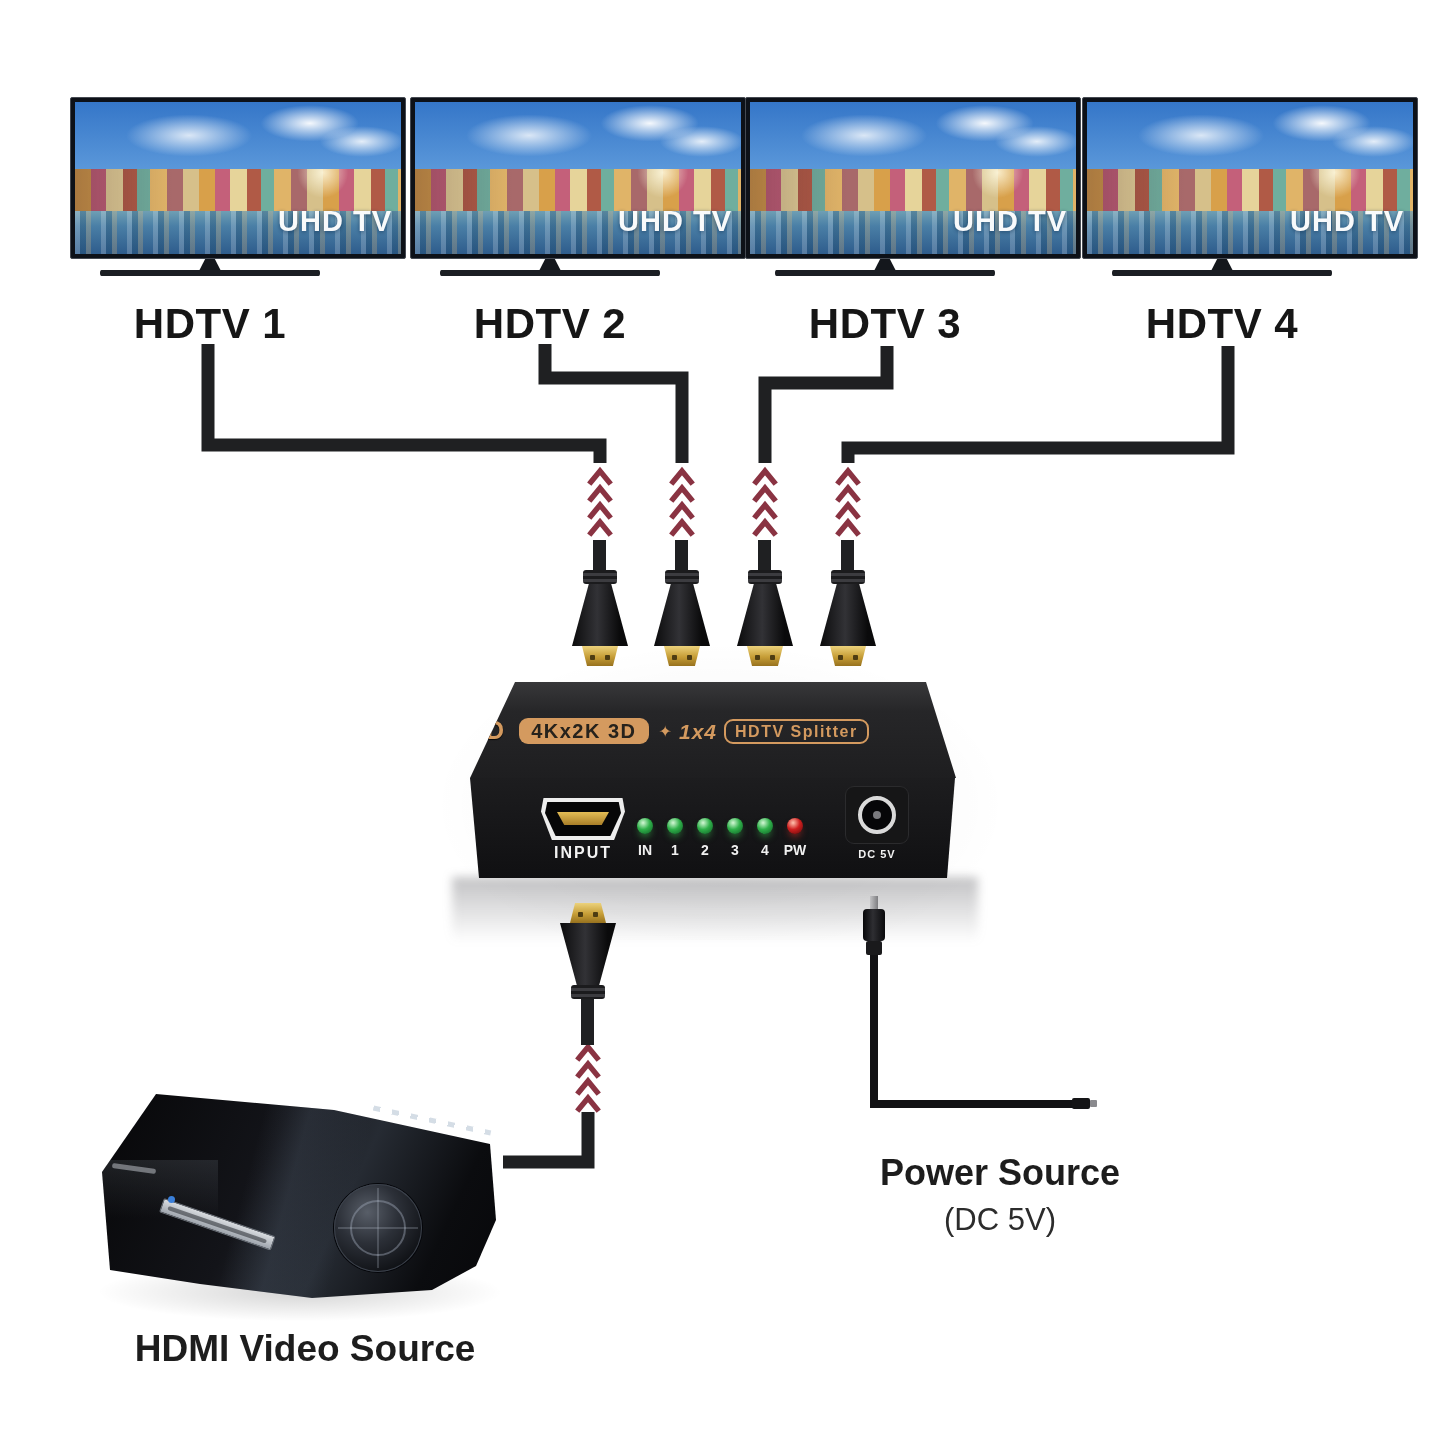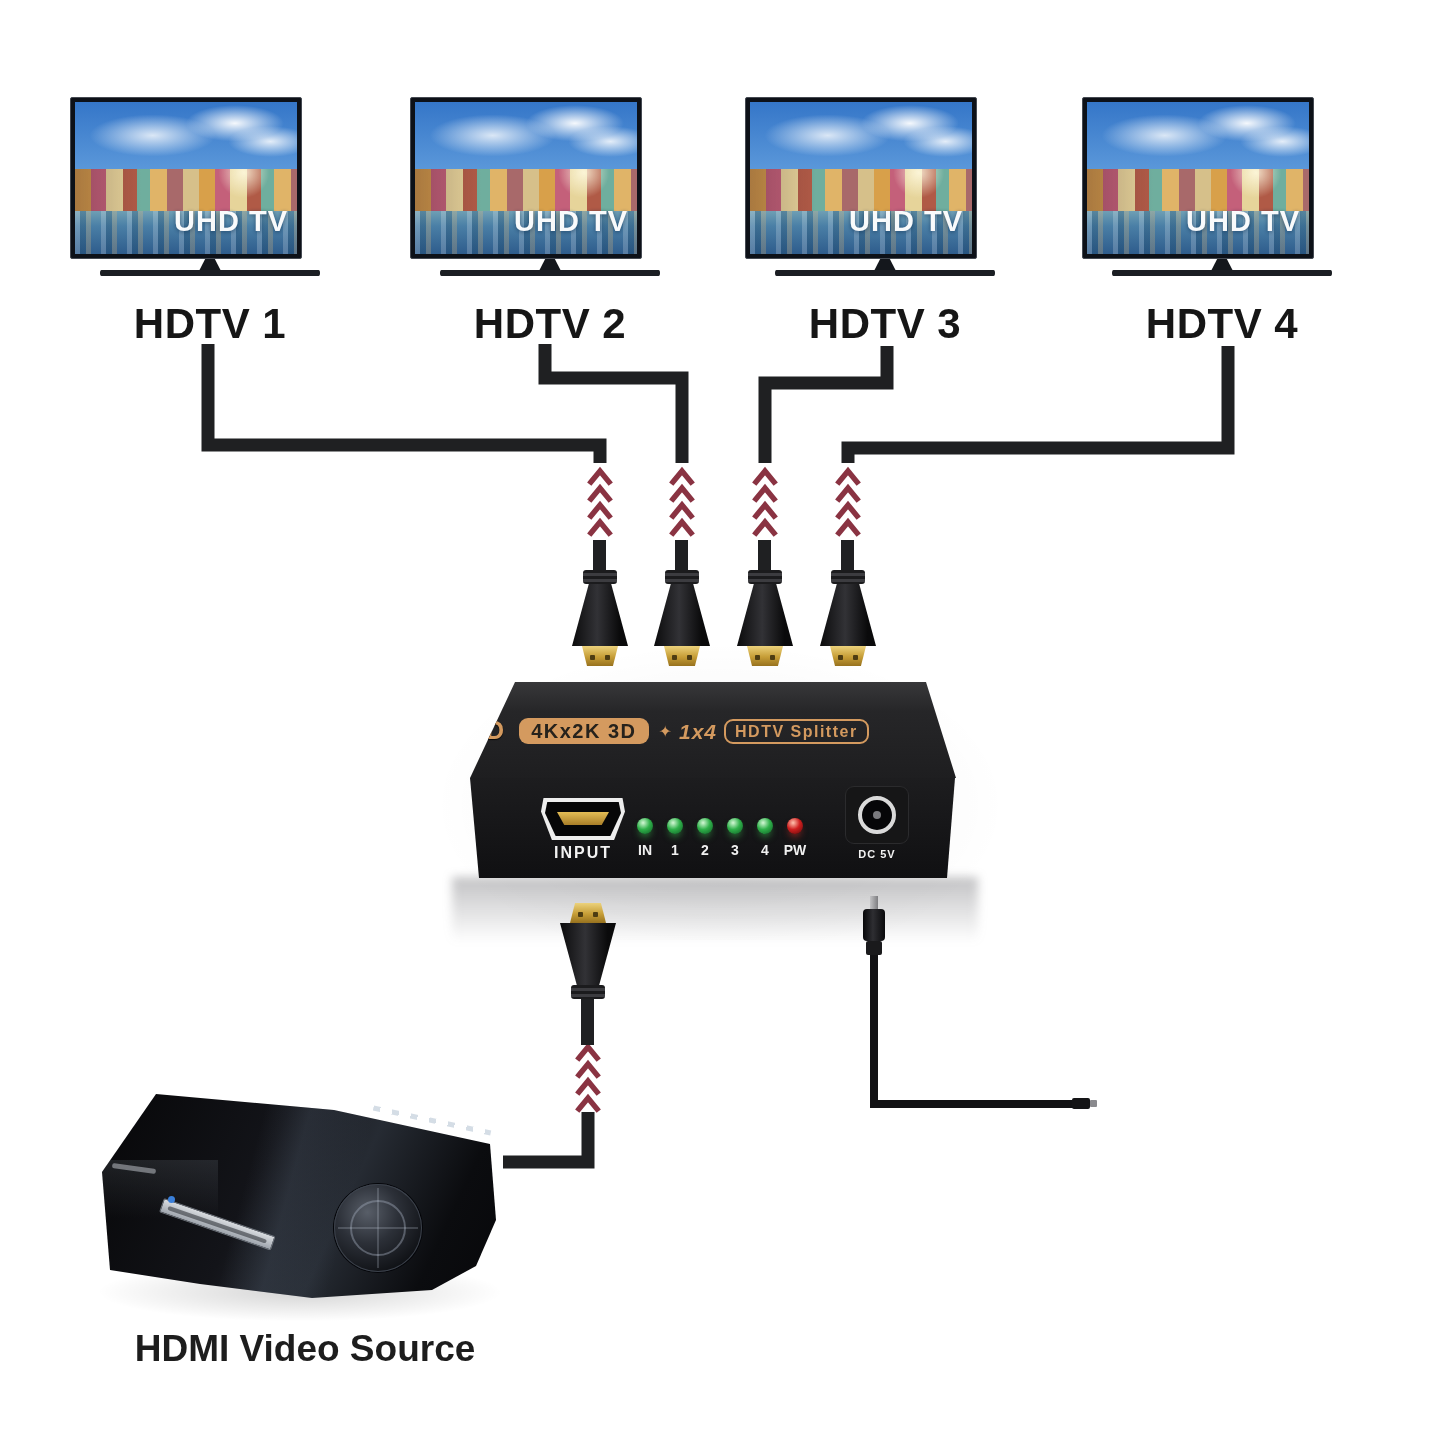--- a/index.html
+++ b/index.html
@@ -2,21 +2,21 @@
 <html style="--gold: #d49a5f; --cable: #1f2022; --arrow: #8a3342; --led_green: #2fb14a; --led_red: #cf1f1f; --plug_gold: #c69d36;"><head>
 <meta charset="utf-8">
 <style>
   * { margin:0; padding:0; box-sizing:border-box; }
   html,body { background:#fff; }
   body { font-family:"Liberation Sans", sans-serif; }
   #canvas { position:relative; width:1438px; height:1438px; background:#fff; overflow:hidden; }
 
   
   .tv { position:absolute; width:280px; }
-  .tv-frame { position:relative; width:232px; height:162px; background:#0d1118; border:1px solid #454a52; border-radius:2px; padding:4px; }
+  .tv-frame { position:relative; width:336px; height:162px; background:#0d1118; border:1px solid #454a52; border-radius:2px; padding:4px; }
   .tv-screen { position:relative; width:100%; height:100%; overflow:hidden;
     background:
       radial-gradient(ellipse 70px 26px at 72% 14%, rgba(255,255,255,.95), rgba(255,255,255,0) 70%),
       radial-gradient(ellipse 90px 30px at 35% 22%, rgba(255,255,255,.8), rgba(255,255,255,0) 70%),
       radial-gradient(ellipse 60px 22px at 88% 26%, rgba(255,255,255,.85), rgba(255,255,255,0) 70%),
       linear-gradient(180deg,#3576c8 0%,#5b98da 45%,#93c0e8 80%,#c3dcf0 100%);
   }
   .screen-town { position:absolute; left:0; width:100%; top:44%; height:29%;
     background:
       linear-gradient(90deg, rgba(60,30,40,.30), rgba(0,0,0,0) 30%),
@@ -323,20 +323,24 @@
   </div>
 
   <div class="pw-plug">
     <div class="pw-tip"></div>
     <div class="pw-barrel"></div>
     <div class="pw-neck"></div>
   </div>
   <div class="pw-end"></div>
   <div class="pw-end-tip"></div>
 
+  <div class="power-label">
+    <div class="power-title">Power Source</div>
+    <div class="power-sub">(DC 5V)</div>
+  </div>
 
   <div class="player">
     <div class="player-shadow"></div>
     <div class="player-body">
       <div class="player-sheen"></div>
       <div class="player-edge"></div>
     </div>
     <div class="brand-strip"></div>
     <div class="btn-strip"></div>
     <div class="tray">

